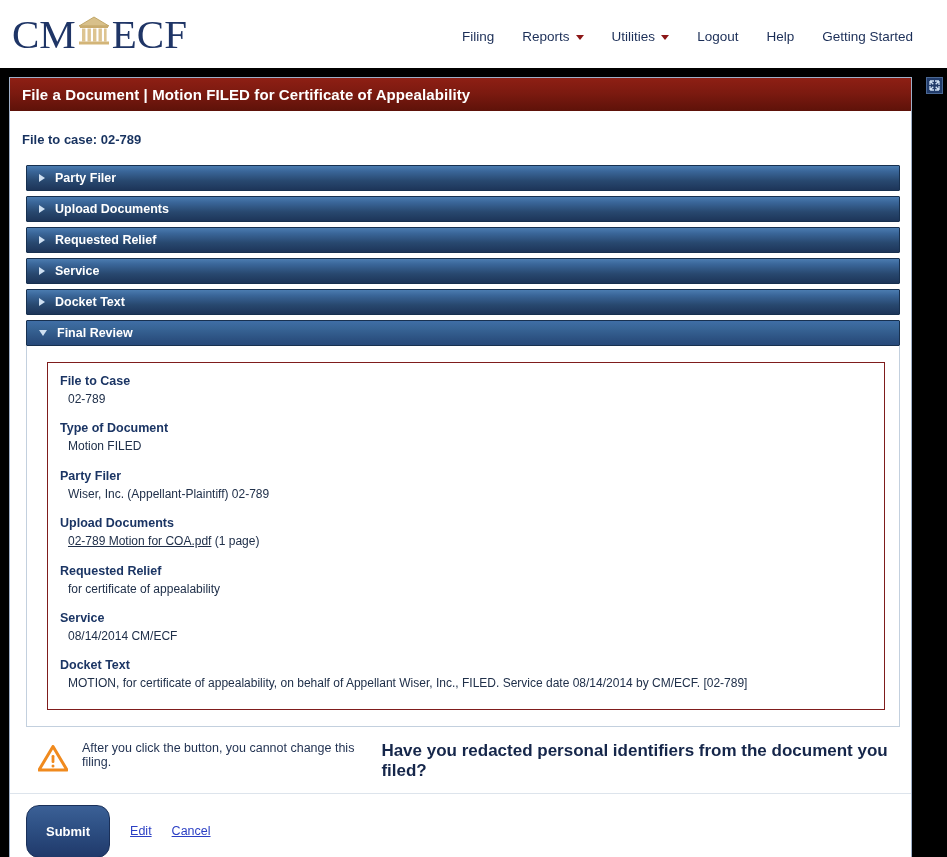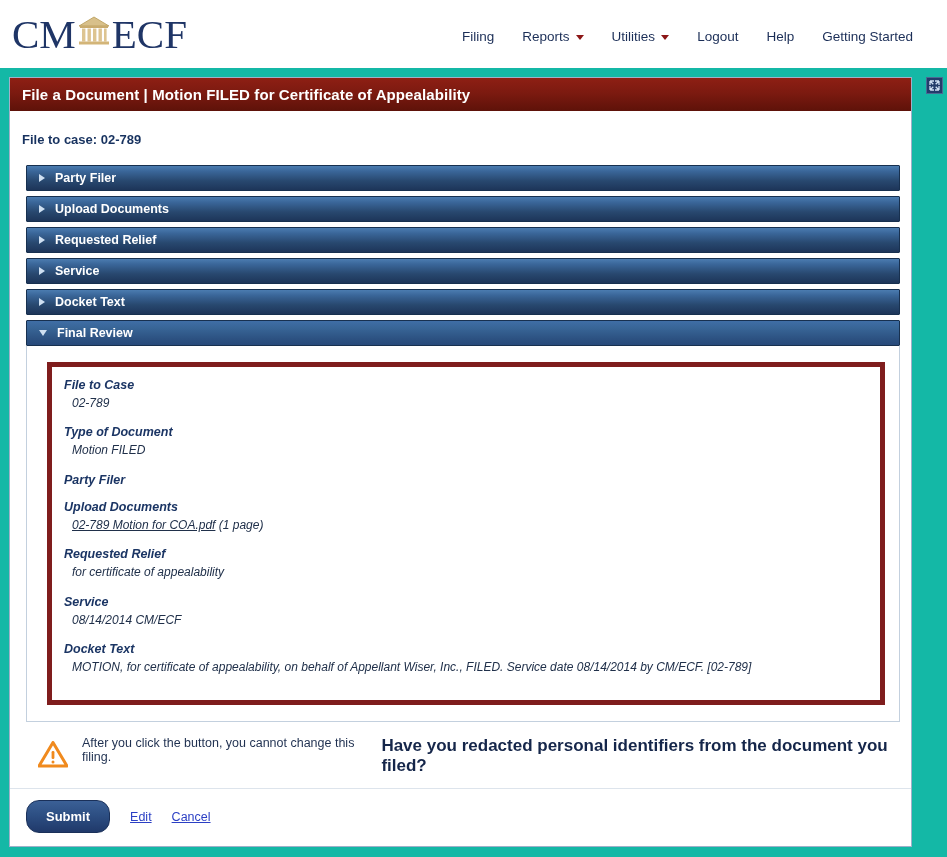--- a/index.html
+++ b/index.html
@@ -61,21 +61,21 @@
     border-right: 4px solid transparent;
     border-top: 5px solid #8c1616;
     display: inline-block;
     margin-top: 2px;
   }
 
   
   .stage {
     position: relative;
     height: 789px;
-    background: #14b8a6;
+    background: #000000;
     padding: 9px 0 0 9px;
   }
 
   .card {
     width: 903px;
     background: #ffffff;
     border: 1px solid #9fb0c9;
     position: relative;
   }
 
@@ -148,24 +148,23 @@
   
   .acc-body {
     border-left: 1px solid #c3d0de;
     border-right: 1px solid #c3d0de;
     border-bottom: 1px solid #c3d0de;
     background: #ffffff;
     padding: 16px 14px 16px 20px;
   }
 
   .review-box {
-    border: 5px solid #7f1d1d;
+    border: 1px solid #7f1d1d;
     background: #ffffff;
-    padding: 11px 14px 22px 12px;
-    font-style: italic;
+    padding: 11px 14px 14px 12px;
   }
 
   .rgroup { margin-bottom: 13px; }
   .rgroup:last-child { margin-bottom: 2px; }
 
   .rlabel {
     font-size: 12.5px;
     font-weight: bold;
     color: #1b3564;
     margin-bottom: 3px;
@@ -201,21 +200,21 @@
     gap: 20px;
     padding: 11px 0 13px 16px;
   }
   .submit-btn {
     background: linear-gradient(to bottom, #3b6096 0%, #2d4f83 45%, #20396a 100%);
     color: #ffffff;
     font-size: 13px;
     font-weight: bold;
     border: 1px solid #1a3059;
     border-radius: 13px;
-    padding: 8px 19px;
+    padding: 18px 19px;
     cursor: pointer;
     font-family: "Liberation Sans", sans-serif;
   }
   .txtlink {
     color: #2b3fc4;
     font-size: 12.5px;
     text-decoration: underline;
     cursor: pointer;
   }
 </style>
@@ -325,20 +324,21 @@
             <div class="rvalue">02-789</div>
           </div>
 
           <div class="rgroup">
             <div class="rlabel">Type of Document</div>
             <div class="rvalue">Motion FILED</div>
           </div>
 
           <div class="rgroup">
             <div class="rlabel">Party Filer</div>
+            <div class="rvalue">Wiser, Inc. (Appellant-Plaintiff) 02-789</div>
           </div>
 
           <div class="rgroup">
             <div class="rlabel">Upload Documents</div>
             <div class="rvalue">
               <span class="doclink">02-789 Motion for COA.pdf</span>
               <span>(1 page)</span>
             </div>
           </div>
 

